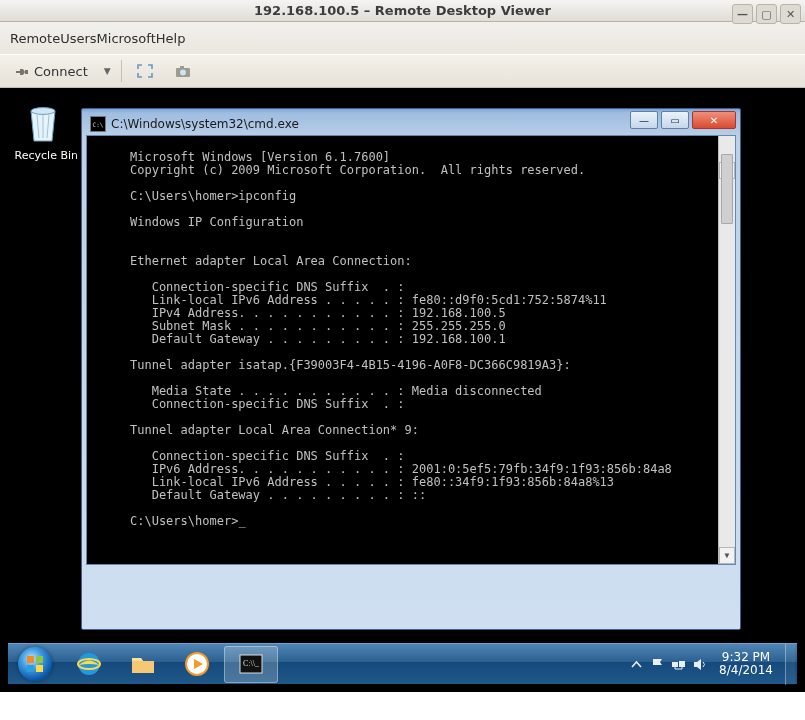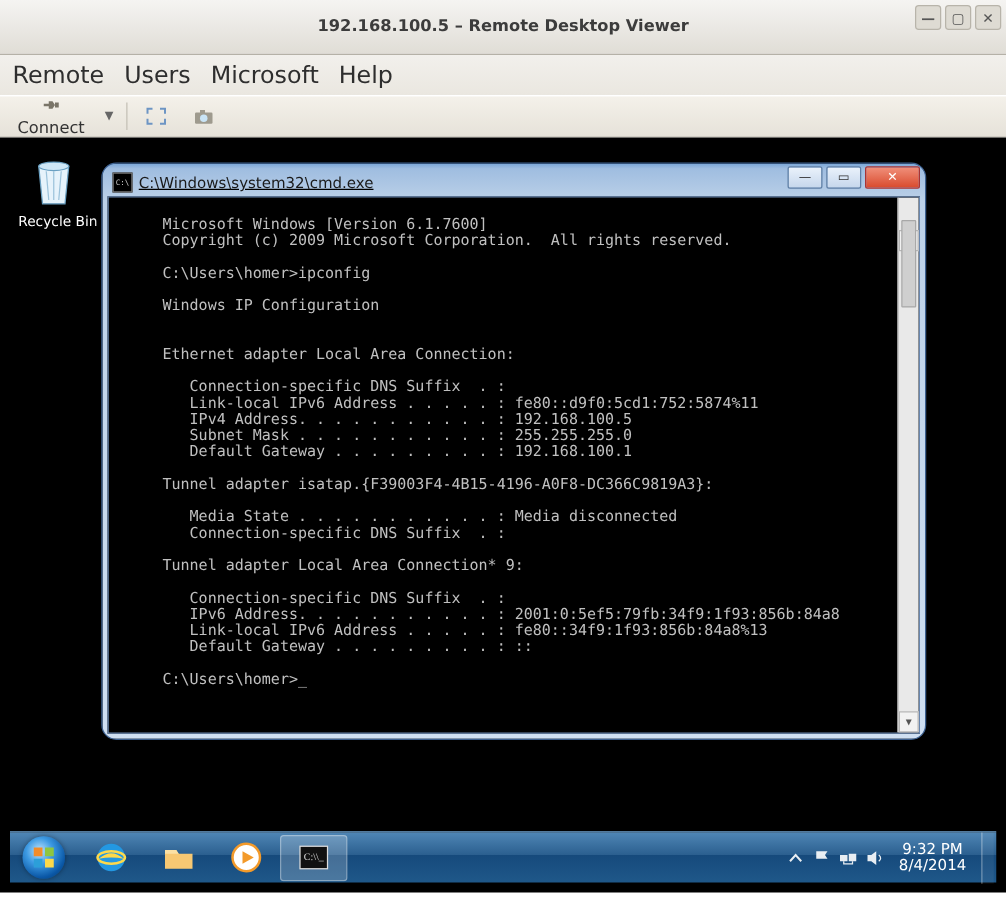--- a/index.html
+++ b/index.html
@@ -6,21 +6,21 @@
 body {
   width: 805px;
   height: 720px;
   font-family: "DejaVu Sans", Arial, sans-serif;
   background: #fff;
   overflow: hidden;
 }
 
 
 .gnome-titlebar {
-  height: 44px;
+  height: 22px;
   background: linear-gradient(to bottom, #f5f4f2, #e0ddd6);
   border-bottom: 1px solid #b5b1a7;
   display: flex;
   align-items: center;
   justify-content: center;
   position: relative;
   color: #3c3c3c;
   font-weight: bold;
   font-size: 13px;
 }
@@ -43,45 +43,43 @@
   font-size: 11px;
   color: #555;
   cursor: pointer;
 }
 .gnome-menubar {
   height: 25px;
   background: linear-gradient(to bottom, #f2f0ec, #eae7e0);
   display: flex;
   align-items: center;
   padding: 16px 10px;
-  gap: 16px;
-  font-size: 19px;
+  font-size: 13px;
   color: #2e2e2e;
 }
 .gnome-menubar span { cursor: pointer; }
 .gnome-toolbar {
   height: 34px;
   background: linear-gradient(to bottom, #f4f1ea, #e6e2d9);
   border-top: 1px solid #fff;
   border-bottom: 1px solid #c2bdb2;
   display: flex;
   align-items: center;
   padding: 0 8px;
   gap: 8px;
   font-size: 13px;
   color: #333;
 }
 .tool-btn {
   display: inline-flex;
-  align-items: center;
+  align-items: flex-end;
   gap: 4px;
   padding: 3px 6px;
   border-radius: 3px;
   cursor: pointer;
-  flex-direction: column;
 }
 .tool-sep { width:1px; height:22px; background:#c4c0b5; }
 .tool-dropdown { font-size:9px; color:#666; padding:0 2px; }
 
 
 .viewport {
   position: relative;
   width: 805px;
   height: 604px;
   background: #000;
@@ -107,27 +105,26 @@
 .desktop-icon .glyph { width:46px; height:46px; margin:0 auto 3px auto; display:flex;align-items:center;justify-content:center; }
 .recycle-svg { width:40px;height:44px; }
 .file-icon-svg { width:30px; height:36px; }
 
 
 .cmd-window {
   position: absolute;
   left: 73px;
   top: 12px;
   width: 660px;
-  height: 462px;
+  height: 522px;
   background: linear-gradient(to bottom, #7ba6d6, #9fbde0 4px, #bcd1e8 30px, #cfdff1);
   border: 1px solid #3c6090;
-  border-radius: 12px;
+  border-radius: 2px;
   box-shadow: 2px 3px 12px rgba(0,0,0,0.6);
   padding: 4px;
-  text-decoration: underline;
 }
 .cmd-title {
   height: 22px;
   display: flex;
   align-items: center;
   padding: 0 2px 0 4px;
   font-size: 12px;
   color: #1a1a1a;
   position: relative;
 }

